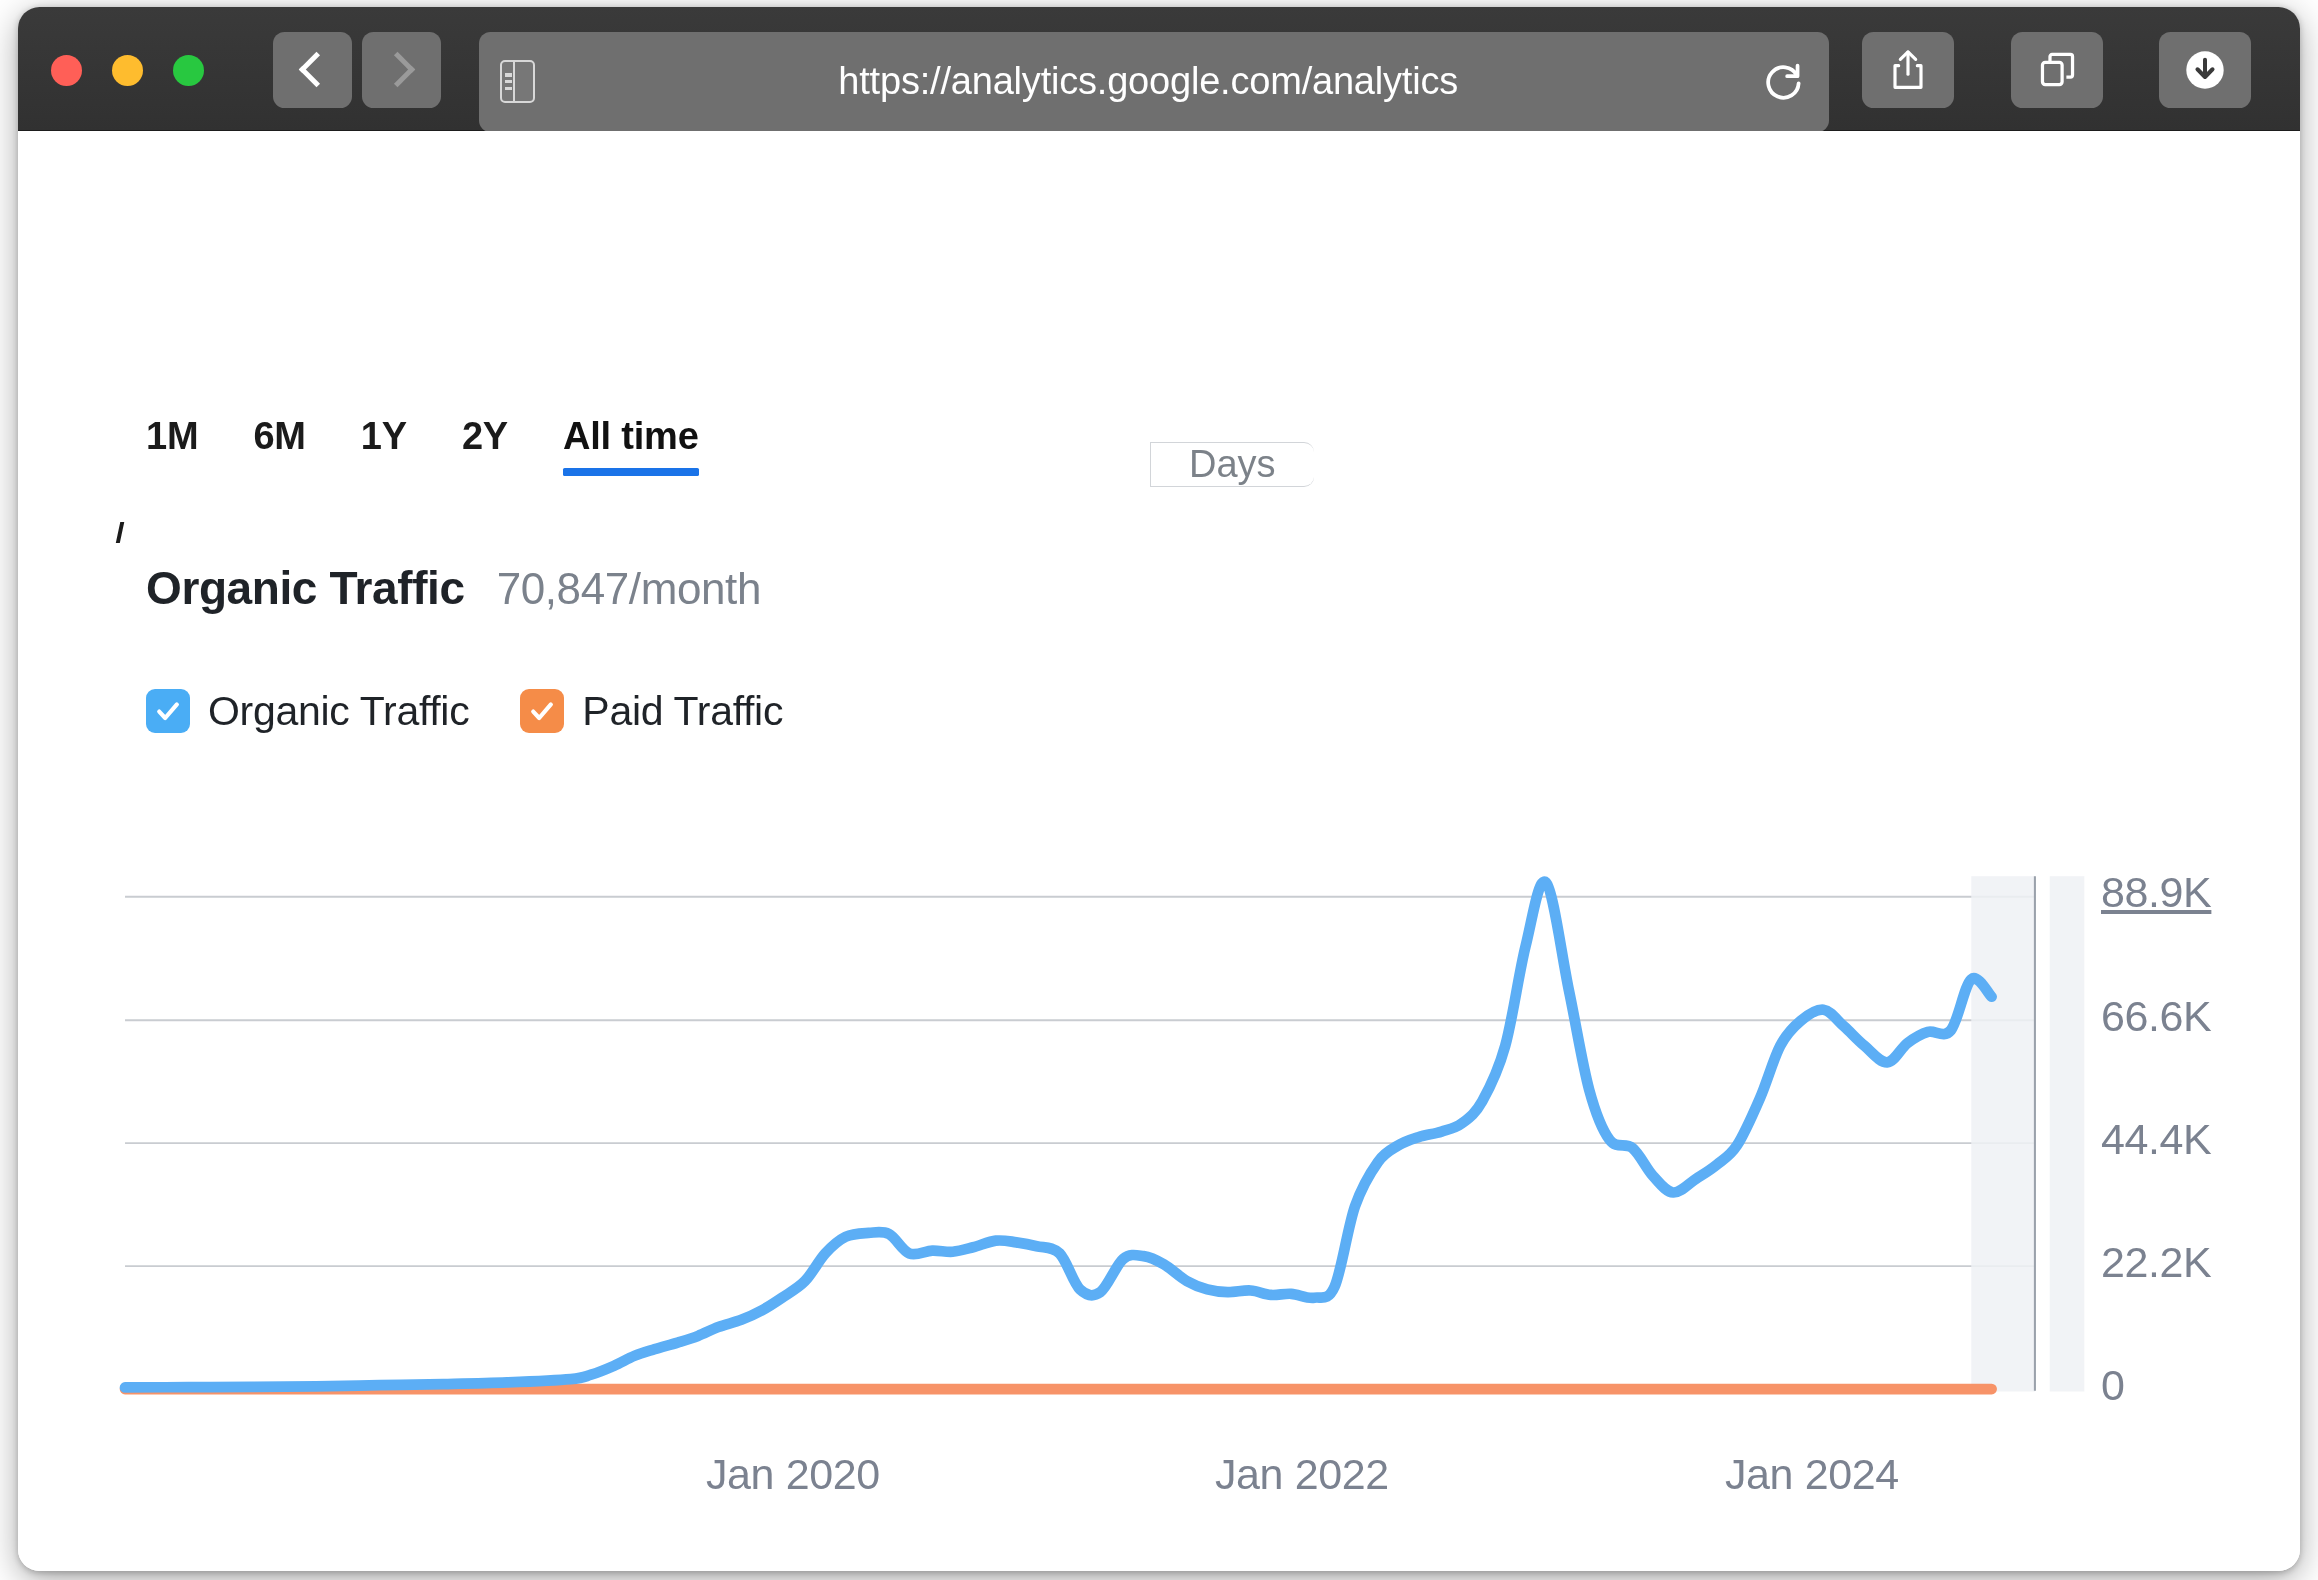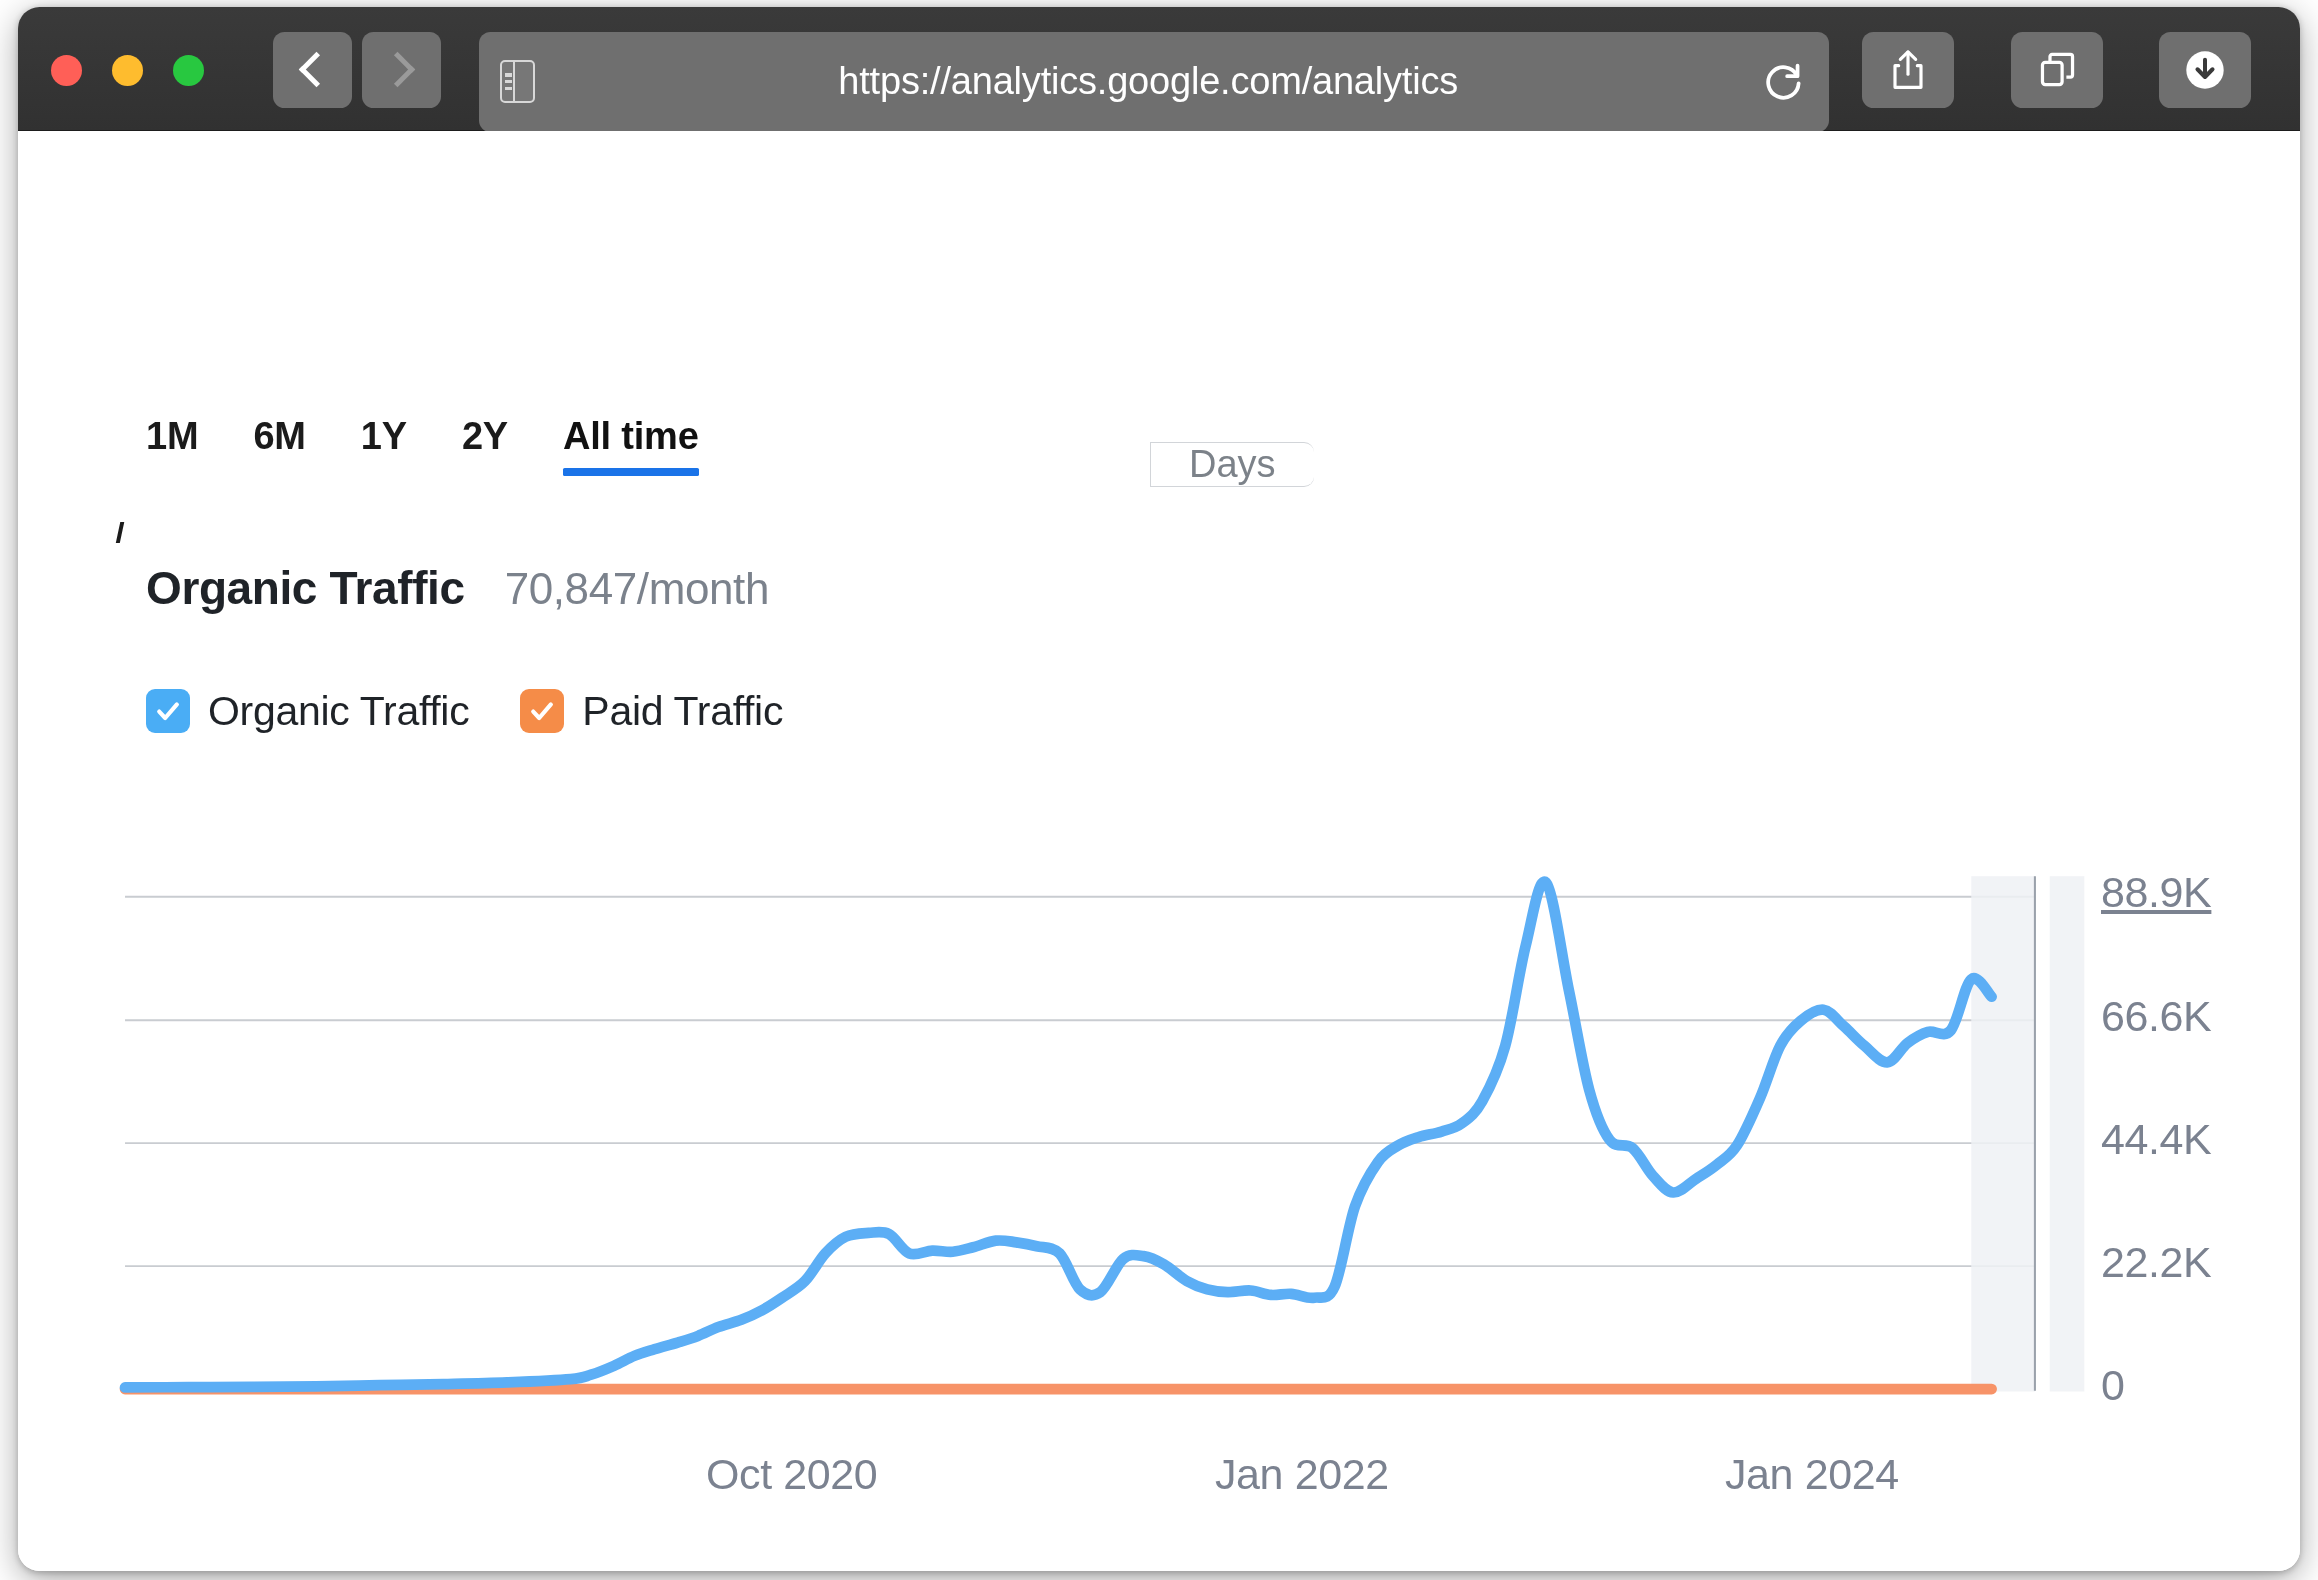--- a/index.html
+++ b/index.html
@@ -111,21 +111,21 @@
     border-radius:10px; margin-left:-0.8px;
   }
 
   .tick-mark {
     position:absolute; left:100px; top:391px;
     width:4.1px; height:21.4px; background:#1b1b1b; transform:skewX(-12deg);
   }
 
   .title-row { position:absolute; left:128px; top:430px; display:flex; align-items:baseline; }
   .title-main { font-size:46px; font-weight:bold; color:#1f2328; letter-spacing:-0.4px; }
-  .title-sub  { font-size:44px; color:#7b828c; margin-left:40px; letter-spacing:-0.4px; }
+  .title-sub  { font-size:44px; color:#7b828c; margin-left:32px; letter-spacing:-0.4px; }
 
   .legend { position:absolute; left:128px; top:557px; display:flex; align-items:center; gap:51px; }
   .lg-item { display:flex; align-items:center; gap:18px; }
   .cbx {
     width:44px; height:44px; border-radius:9px;
     display:flex; align-items:center; justify-content:center;
   }
   .cbx svg { width:28px; height:28px; }
   .lg-label { font-size:41px; color:#1f2328; letter-spacing:-0.3px; }
 
@@ -259,20 +259,20 @@
     </div>
 
     <div class="ylabels" id="ylabels">
         <div class="ylab" style="top: -3.3px; left: 0px; text-decoration: underline;">88.9K</div>
         <div class="ylab" style="top: 120px; left: 0px;">66.6K</div>
         <div class="ylab" style="top: 243px; left: 0px;">44.4K</div>
         <div class="ylab" style="top: 366px; left: 0px;">22.2K</div>
         <div class="ylab" style="top: 489px; left: 0px;">0</div>
       </div>
     <div class="xlabels" id="xlabels">
-        <div class="xlab" style="left: 688px;">Oct 2020</div>
+        <div class="xlab" style="left: 688px;">Jan 2020</div>
         <div class="xlab" style="left: 1197px;">Jan 2022</div>
         <div class="xlab" style="left: 1707px;">Jan 2024</div>
       </div>
 
   </div>
 </div>
 
 
 </body></html>

